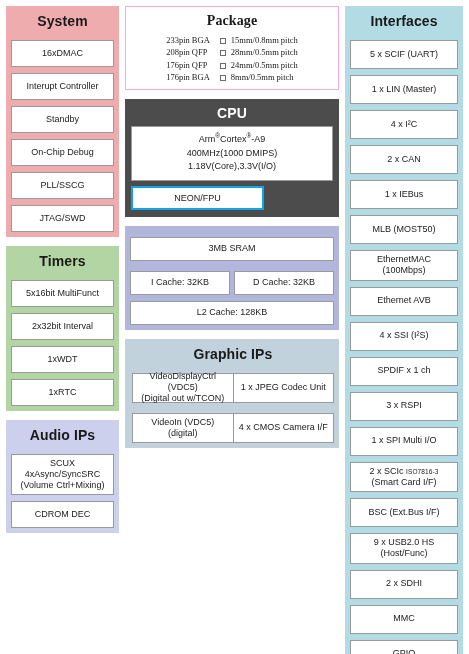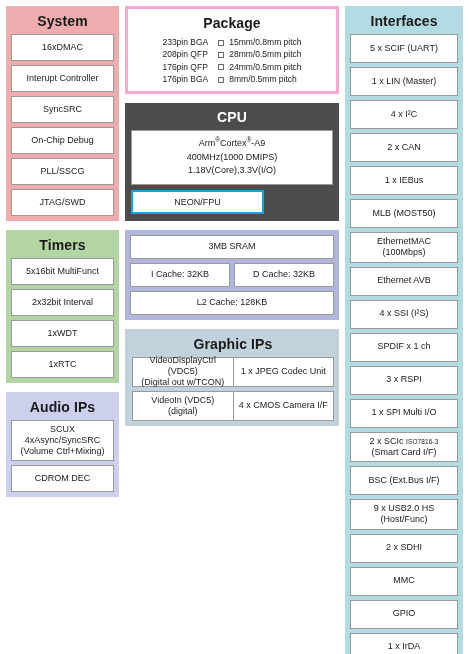--- a/index.html
+++ b/index.html
@@ -19,35 +19,35 @@
   .group{box-sizing:border-box;padding:5px;margin-bottom:9px;}
   .group-title{
     text-align:center;font-weight:bold;font-size:14px;
     padding:2px 0 5px 0;letter-spacing:0.1px;
   }
   .cell{
     background:#ffffff;border:1px solid #9a9a9a;
     box-sizing:border-box;
     display:flex;align-items:center;justify-content:center;
     text-align:center;font-size:9px;line-height:1.25;
-    padding:3px 2px;margin-bottom:4px;
+    padding:3px 2px;margin-bottom:4px;margin-top:6px;
   }
   .cell:last-child{margin-bottom:0;}
 
   
   .g-system{background:#eeacae;}
   .g-system .cell{height:27px;}
   .g-timers{background:#b3d5a4;}
   .g-timers .cell{height:27px;}
   .g-audio{background:#ccd0ec;}
   .g-audio .cell.scux{height:41px;flex-direction:column;}
   .g-audio .cell.cdrom{height:27px;}
 
   
-  .g-package{background:#ffffff;border:3px solid #f9a8d4;padding:4px 5px 6px 5px;}
+  .g-package{background:#ffffff;border:1px solid #f9a8d4;padding:4px 5px 6px 5px;font-family:Liberation Serif, serif;}
   .pkg-rows{display:flex;justify-content:center;font-size:8.5px;line-height:1.45;}
   .pkg-col-a{text-align:left;padding-right:10px;}
   .pkg-col-b{text-align:left;}
   .pkg-b-row{white-space:nowrap;}
   .pkg-sq{display:inline-block;width:4px;height:4px;border:1px solid #6b6b6b;margin-right:5px;vertical-align:middle;}
 
   .g-cpu{background:#4c4c4c;color:#ffffff;padding:4px 6px 7px 6px;}
   .g-cpu .group-title{color:#ffffff;}
   .cpu-main{
     background:#ffffff;color:#1a1a1a;border:1px solid #9a9a9a;
@@ -80,21 +80,21 @@
 
 <div class="board">
   <div class="cols">
 
     <div class="col-left">
 
       <div class="group g-system">
         <div class="group-title">System</div>
         <div class="cell">16xDMAC</div>
         <div class="cell">Interupt Controller</div>
-        <div class="cell">SyncSRC</div>
+        <div class="cell">Standby</div>
         <div class="cell">On-Chip Debug</div>
         <div class="cell">PLL/SSCG</div>
         <div class="cell">JTAG/SWD</div>
       </div>
 
       <div class="group g-timers">
         <div class="group-title">Timers</div>
         <div class="cell">5x16bit MultiFunct</div>
         <div class="cell">2x32bit Interval</div>
         <div class="cell">1xWDT</div>

